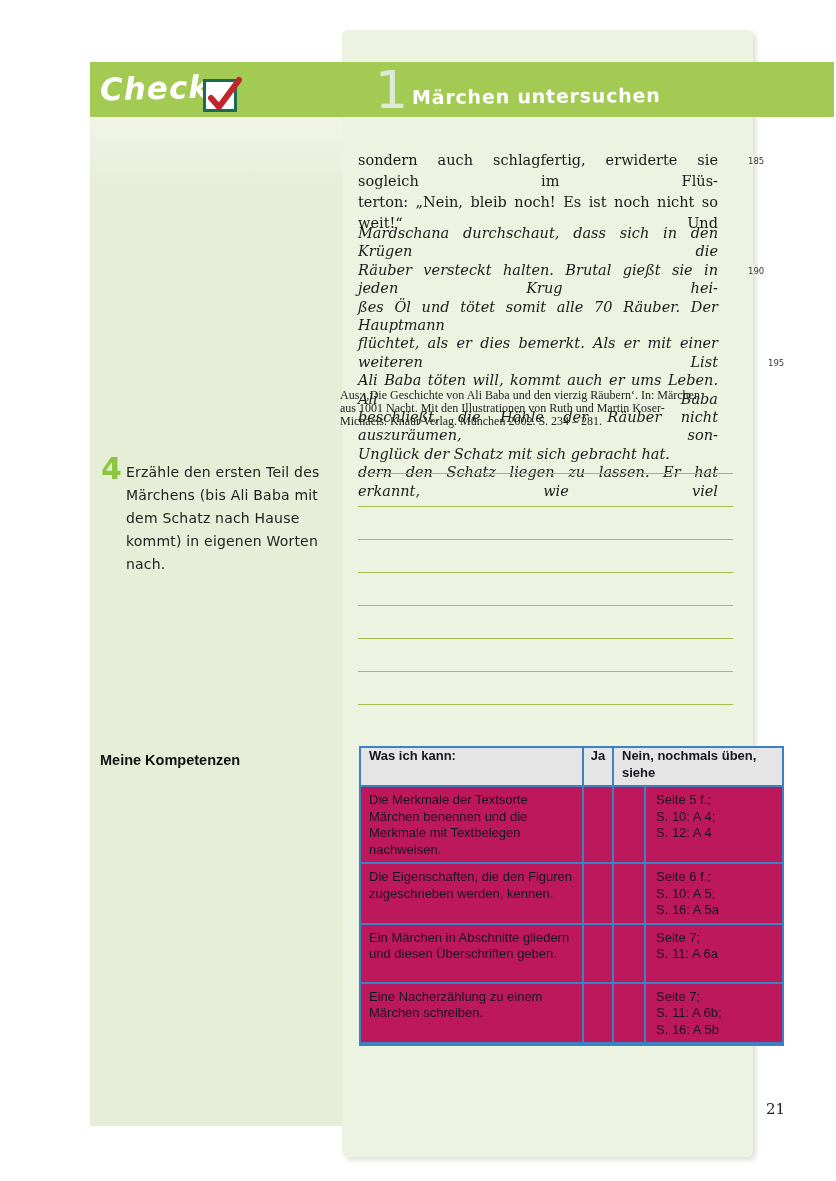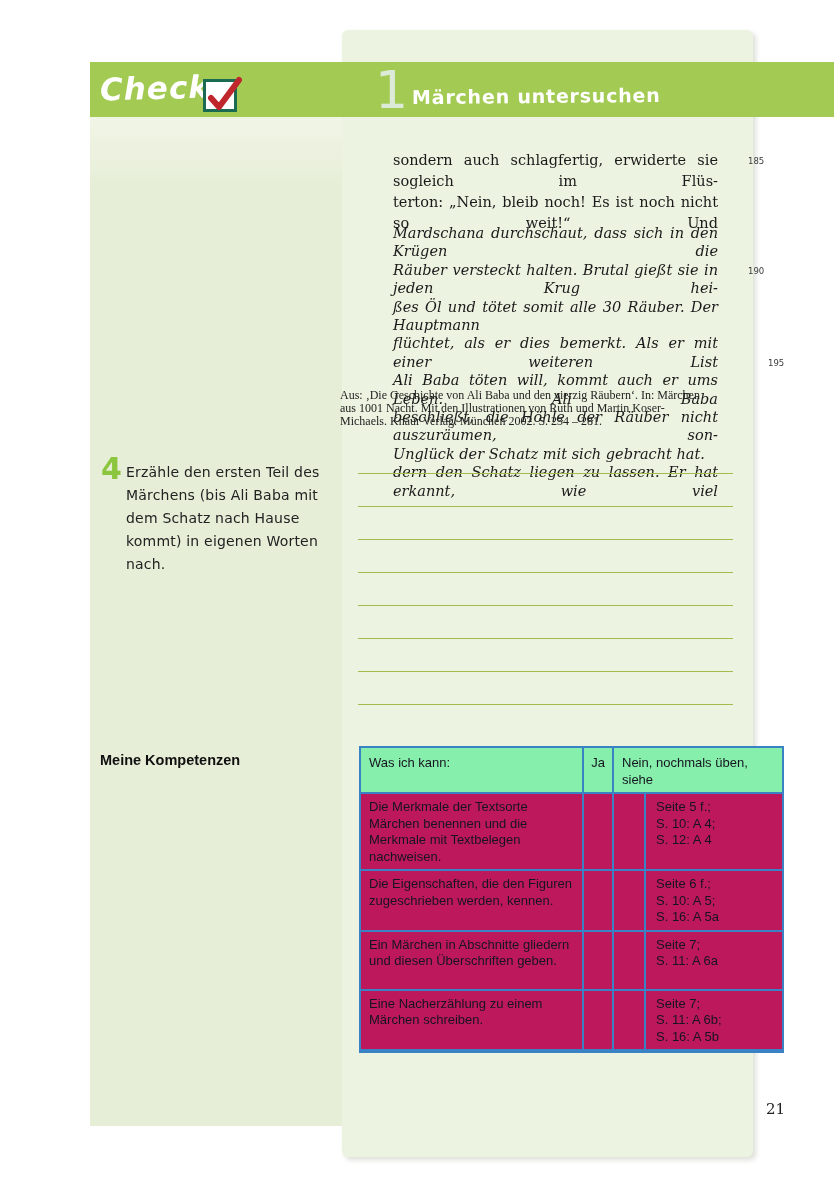--- a/index.html
+++ b/index.html
@@ -26,21 +26,21 @@
     font-family:"DejaVu Sans",sans-serif;font-size:52px;font-weight:400;line-height:50px;}
   .chapter-title{position:absolute;left:322px;top:23px;color:#ffffff;
     font-family:"DejaVu Sans",sans-serif;font-size:19px;font-weight:700;letter-spacing:0.8px;
     transform:rotate(-0.5deg);}
 
   
   .p1{position:absolute;left:358px;top:150px;width:360px;
     font-family:"DejaVu Serif",serif;font-size:14.5px;line-height:21px;color:#1a1a1a;}
   .p2{position:absolute;left:358px;top:224px;width:360px;
     font-family:"DejaVu Serif",serif;font-style:italic;font-size:14.5px;line-height:18.4px;color:#1a1a1a;}
-  .jline{text-align:justify;text-align-last:justify;margin-left:35px;}
+  .jline{text-align:justify;text-align-last:justify;}
   .lastline{text-align-last:left;}
   .source{position:absolute;left:340px;top:389px;width:366px;
     font-family:Liberation Serif, serif;font-size:12px;line-height:13px;color:#222222;}
   .lnum{position:absolute;left:748px;width:20px;font-size:8.5px;color:#3a3a3a;
     font-family:"DejaVu Sans",sans-serif;}
   .lnum-185{top:156px;} .lnum-190{top:266px;} .lnum-195{top:358px;margin-left:20px;}
 
   
   .task-num{position:absolute;left:101px;top:455px;color:#8cc63f;
     font-family:"DejaVu Sans",sans-serif;font-size:30px;font-weight:700;line-height:28px;}
@@ -54,21 +54,21 @@
 
   
   .comp-label{position:absolute;left:100px;top:752px;
     font-family:"Liberation Sans",sans-serif;font-size:14.5px;font-weight:700;color:#101010;}
   .comp-table{position:absolute;left:359px;top:746px;width:423px;
     border-collapse:collapse;table-layout:fixed;
     font-family:"Liberation Sans",sans-serif;font-size:13px;color:#15151f;
     border:2px solid #3b82c4;border-bottom:4px solid #3b82c4;}
   .comp-table td{border:2px solid #3b82c4;vertical-align:top;
     padding:5px 8px 4px 8px;line-height:16.5px;background:#be185d;}
-  .comp-table thead td{background:#86efac;font-weight:400;padding-top:7px;}
+  .comp-table thead td{background:#e5e5e5;font-weight:700;padding-top:0;}
   .comp-table td.ja-h{text-align:center;padding-left:2px;padding-right:2px;}
   .comp-table td.see{white-space:pre-line;padding-left:10px;}
   .comp-table tbody tr:nth-child(1){height:65px;}
   .comp-table tbody tr:nth-child(2){height:48px;}
   .comp-table tbody tr:nth-child(3){height:59px;}
   .comp-table tbody tr:nth-child(4){height:60px;}
   .comp-table tbody tr:nth-child(5){height:61px;}
 
   .page-num{position:absolute;left:766px;top:1100px;width:40px;
     font-family:"DejaVu Serif",serif;font-size:15px;color:#222222;}
@@ -93,21 +93,21 @@
   </div>
 
   <div class="p1">
     <div class="jline">sondern auch schlagfertig, erwiderte sie sogleich im Flüs-</div>
     <div class="jline">terton: „Nein, bleib noch! Es ist noch nicht so weit!“ Und</div>
   </div>
 
   <div class="p2">
     <div class="jline">Mardschana durchschaut, dass sich in den Krügen die</div>
     <div class="jline">Räuber versteckt halten. Brutal gießt sie in jeden Krug hei-</div>
-    <div class="jline">ßes Öl und tötet somit alle 30 Räuber. Der Hauptmann</div>
+    <div class="jline">ßes Öl und tötet somit alle 70 Räuber. Der Hauptmann</div>
     <div class="jline">flüchtet, als er dies bemerkt. Als er mit einer weiteren List</div>
     <div class="jline">Ali Baba töten will, kommt auch er ums Leben. Ali Baba</div>
     <div class="jline">beschließt, die Höhle der Räuber nicht auszuräumen, son-</div>
     <div class="jline lastline">Unglück der Schatz mit sich gebracht hat.</div>
     <div class="jline">dern den Schatz liegen zu lassen. Er hat erkannt, wie viel</div>
   </div>
 
   <span class="lnum lnum-185">185</span>
   <span class="lnum lnum-190">190</span>
   <span class="lnum lnum-195">195</span>

